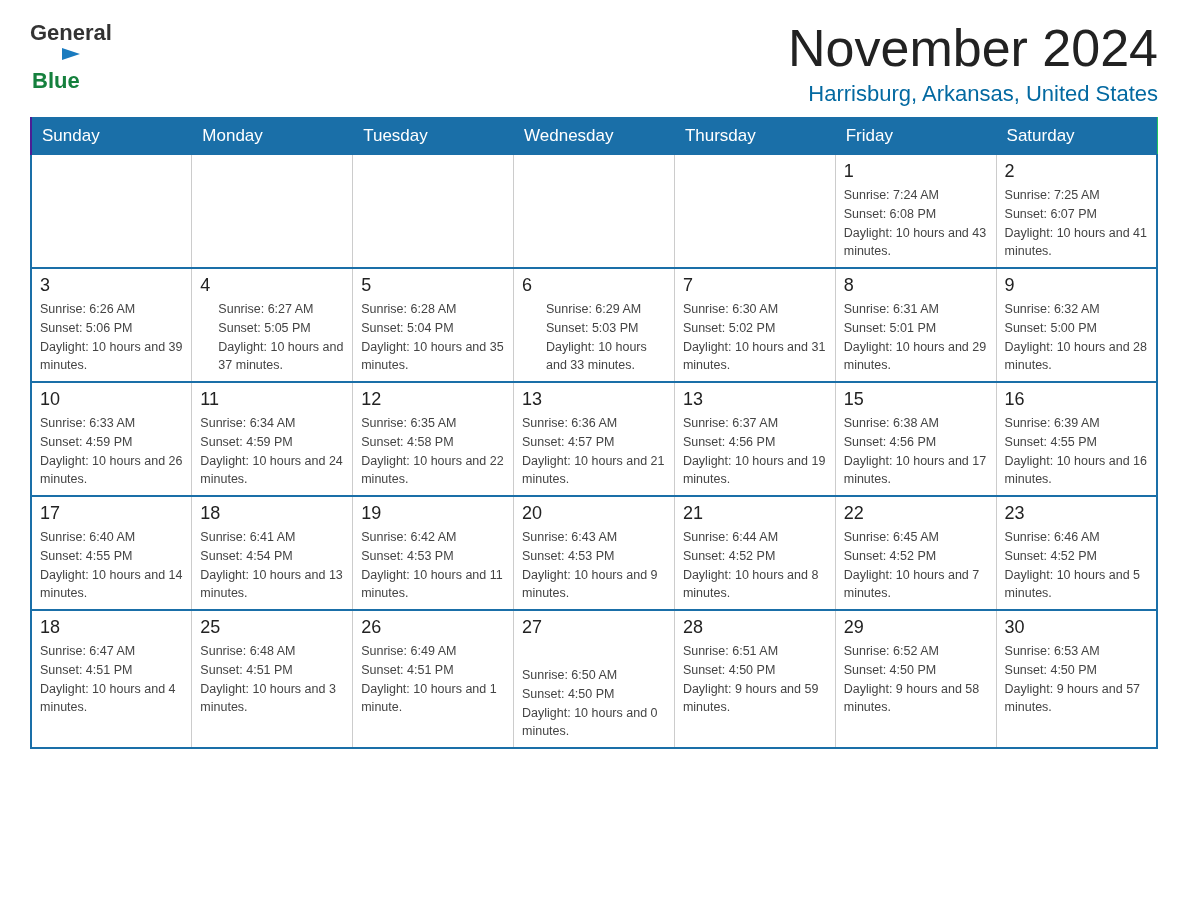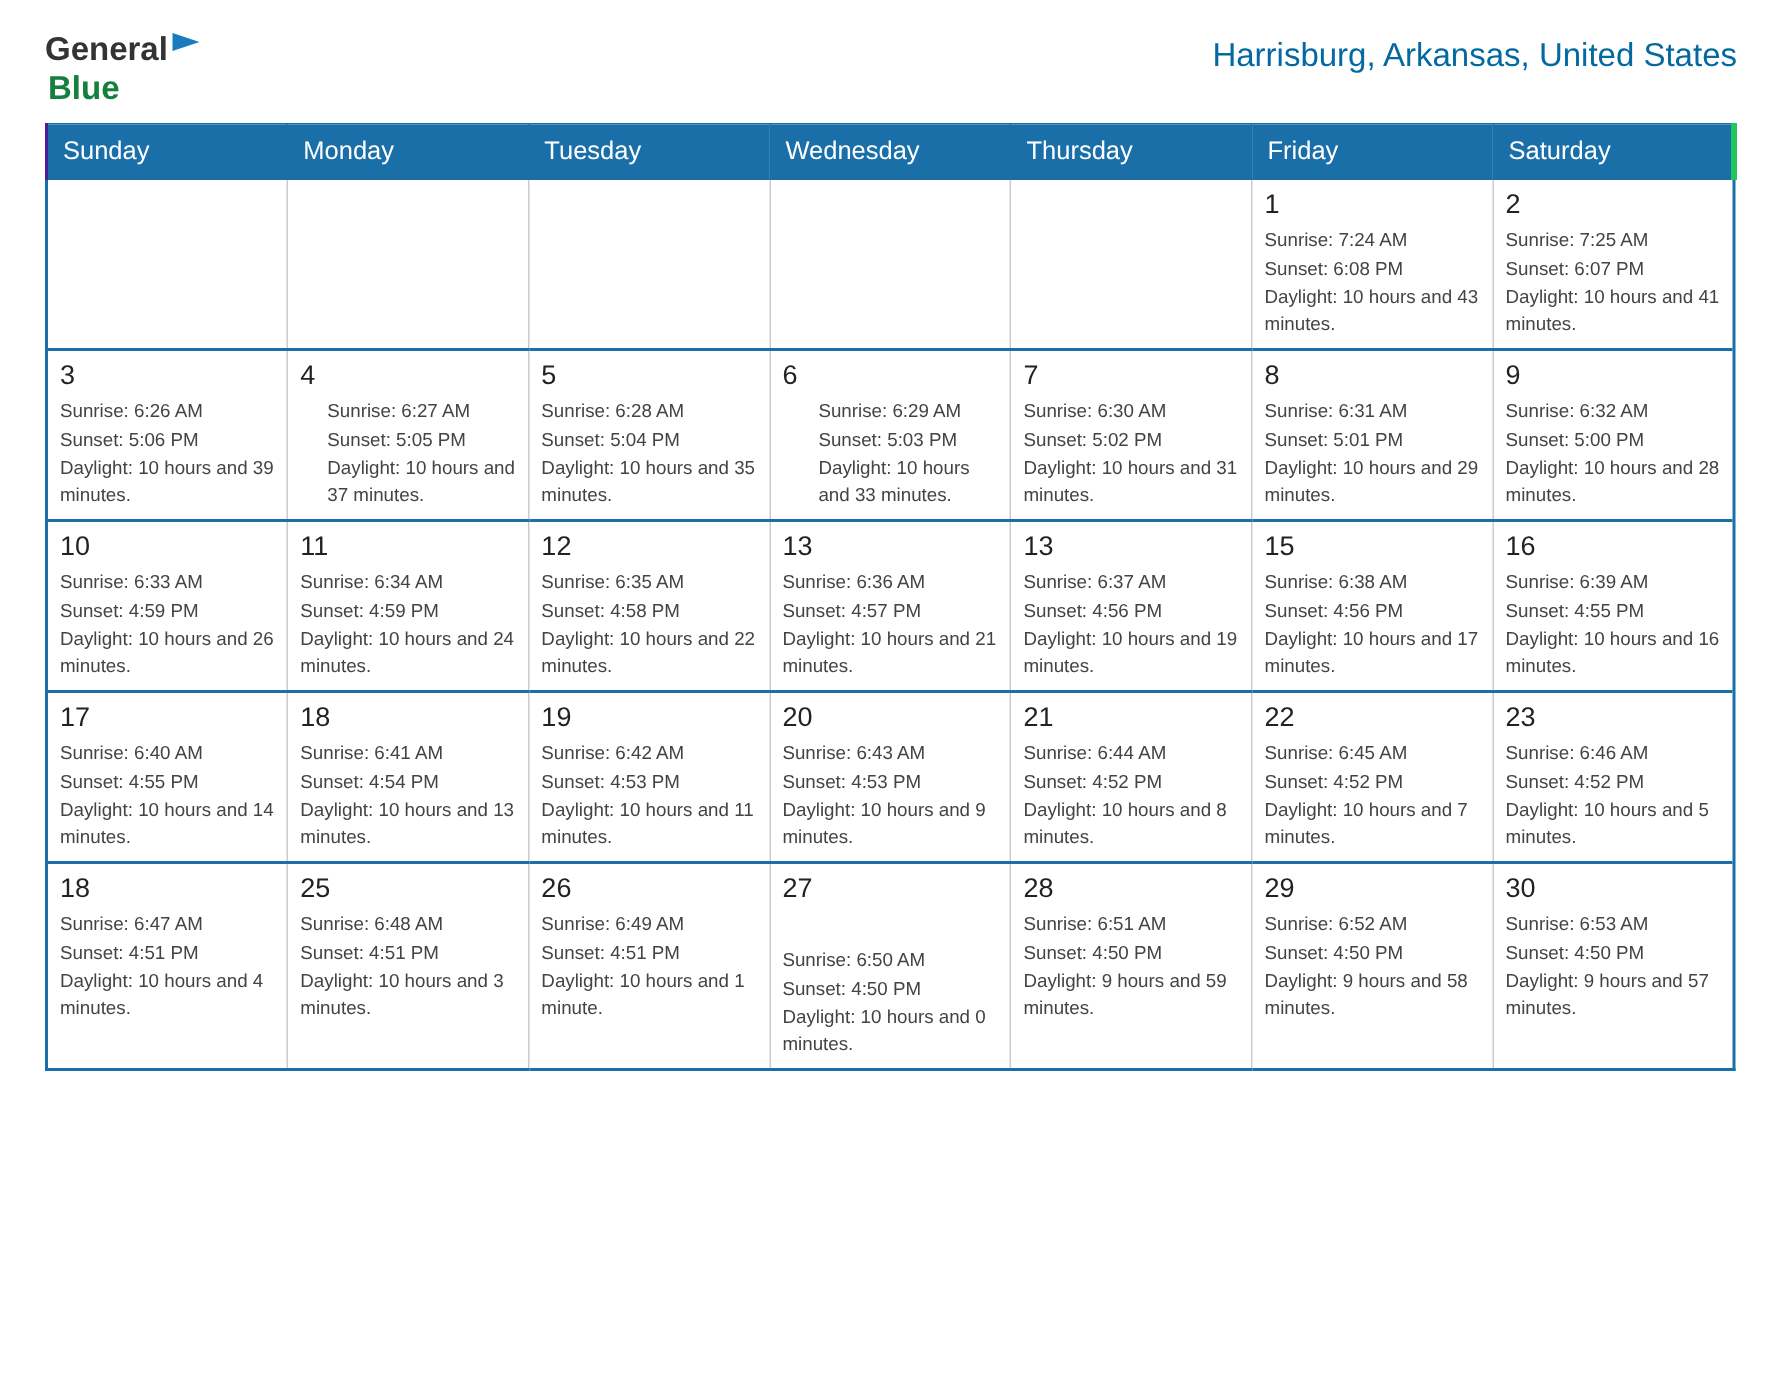--- a/index.html
+++ b/index.html
@@ -16,24 +16,25 @@
       align-items: flex-start;
       margin-bottom: 10px;
     }
     .logo {
       display: flex;
       flex-direction: column;
       align-items: flex-start;
     }
     .logo-text {
       display: flex;
-      align-items: flex-start;
+      align-items: center;
       font-size: 22px;
       font-weight: bold;
       color: #333;
+      flex-direction: column;
     }
     .logo-general { color: #333; }
     .logo-blue { color: #1a7bbf; }
     .title-section {
       text-align: right;
     }
     .month-title {
       font-size: 52px;
       font-weight: normal;
       color: #222;
@@ -75,40 +76,41 @@
     }
     .day-info {
       font-size: 12.5px;
       color: #444;
       line-height: 1.5;
     }
     .calendar tr td:first-child { border-left: 2px solid #1a6fa8; }
     .calendar tr td:last-child { border-right: 2px solid #1a6fa8; }
     .calendar tr:last-child td { border-bottom: 2px solid #1a6fa8; }
     .calendar thead tr th:first-child { border-left: 2px solid #4c1d95; }
-    .calendar thead tr th:last-child { border-right: 4px solid #22c55e; }
+    .calendar thead tr th:last-child { border-right: 1px solid #22c55e; }
     .empty-cell { background: #fff; }
     .row-border-top td { border-top: 2px solid #1a6fa8; }
   </style>
 </head>
 <body>
 
 <div class="header">
   <div class="logo">
     <div class="logo-text">
       <span class="logo-general">General</span>
       <svg width="22" height="22" viewBox="0 0 22 22" style="margin:0 1px;">
         <polygon points="2,2 20,8 2,14" fill="#1a7bbf"></polygon>
       </svg>
     </div>
     <div style="margin-left:2px;">
       <span class="logo-blue" style="font-size:22px;font-weight:bold;color:#15803d;">Blue</span>
     </div>
   </div>
   <div class="title-section">
+    <div class="month-title">November 2024</div>
     <div class="location">Harrisburg, Arkansas, United States</div>
   </div>
 </div>
 
 <table class="calendar">
   <thead>
     <tr>
     <th>Sunday</th>
         <th>Monday</th>
         <th>Tuesday</th>

